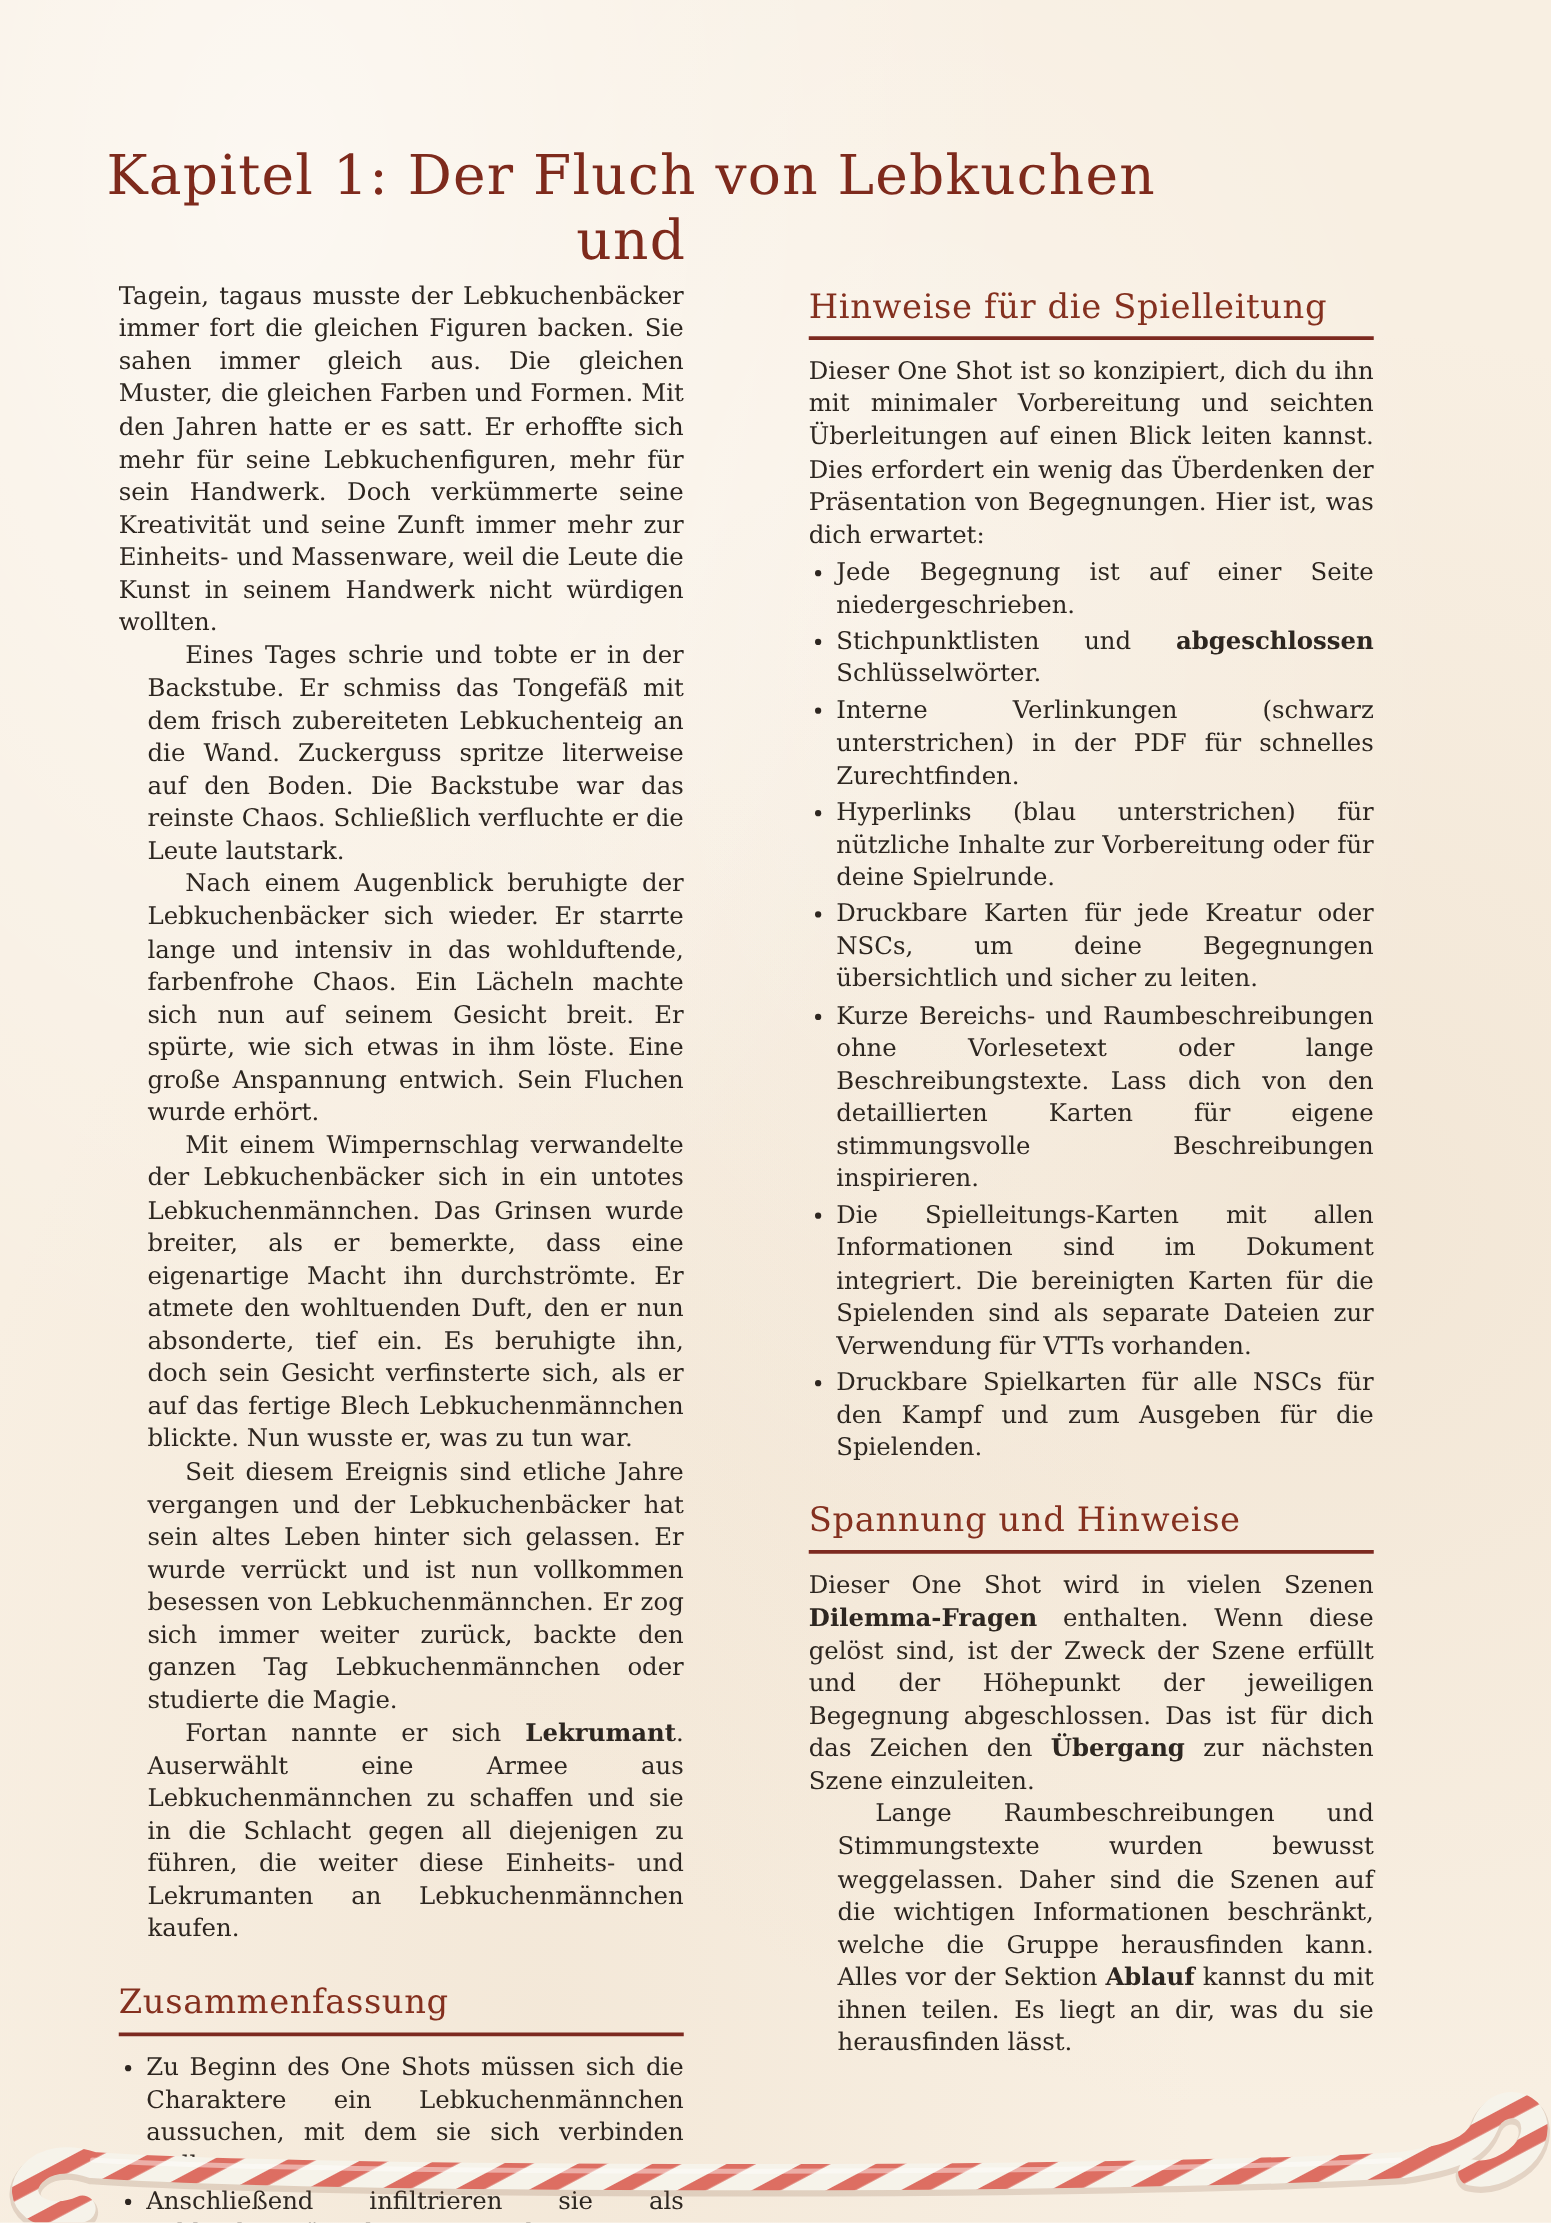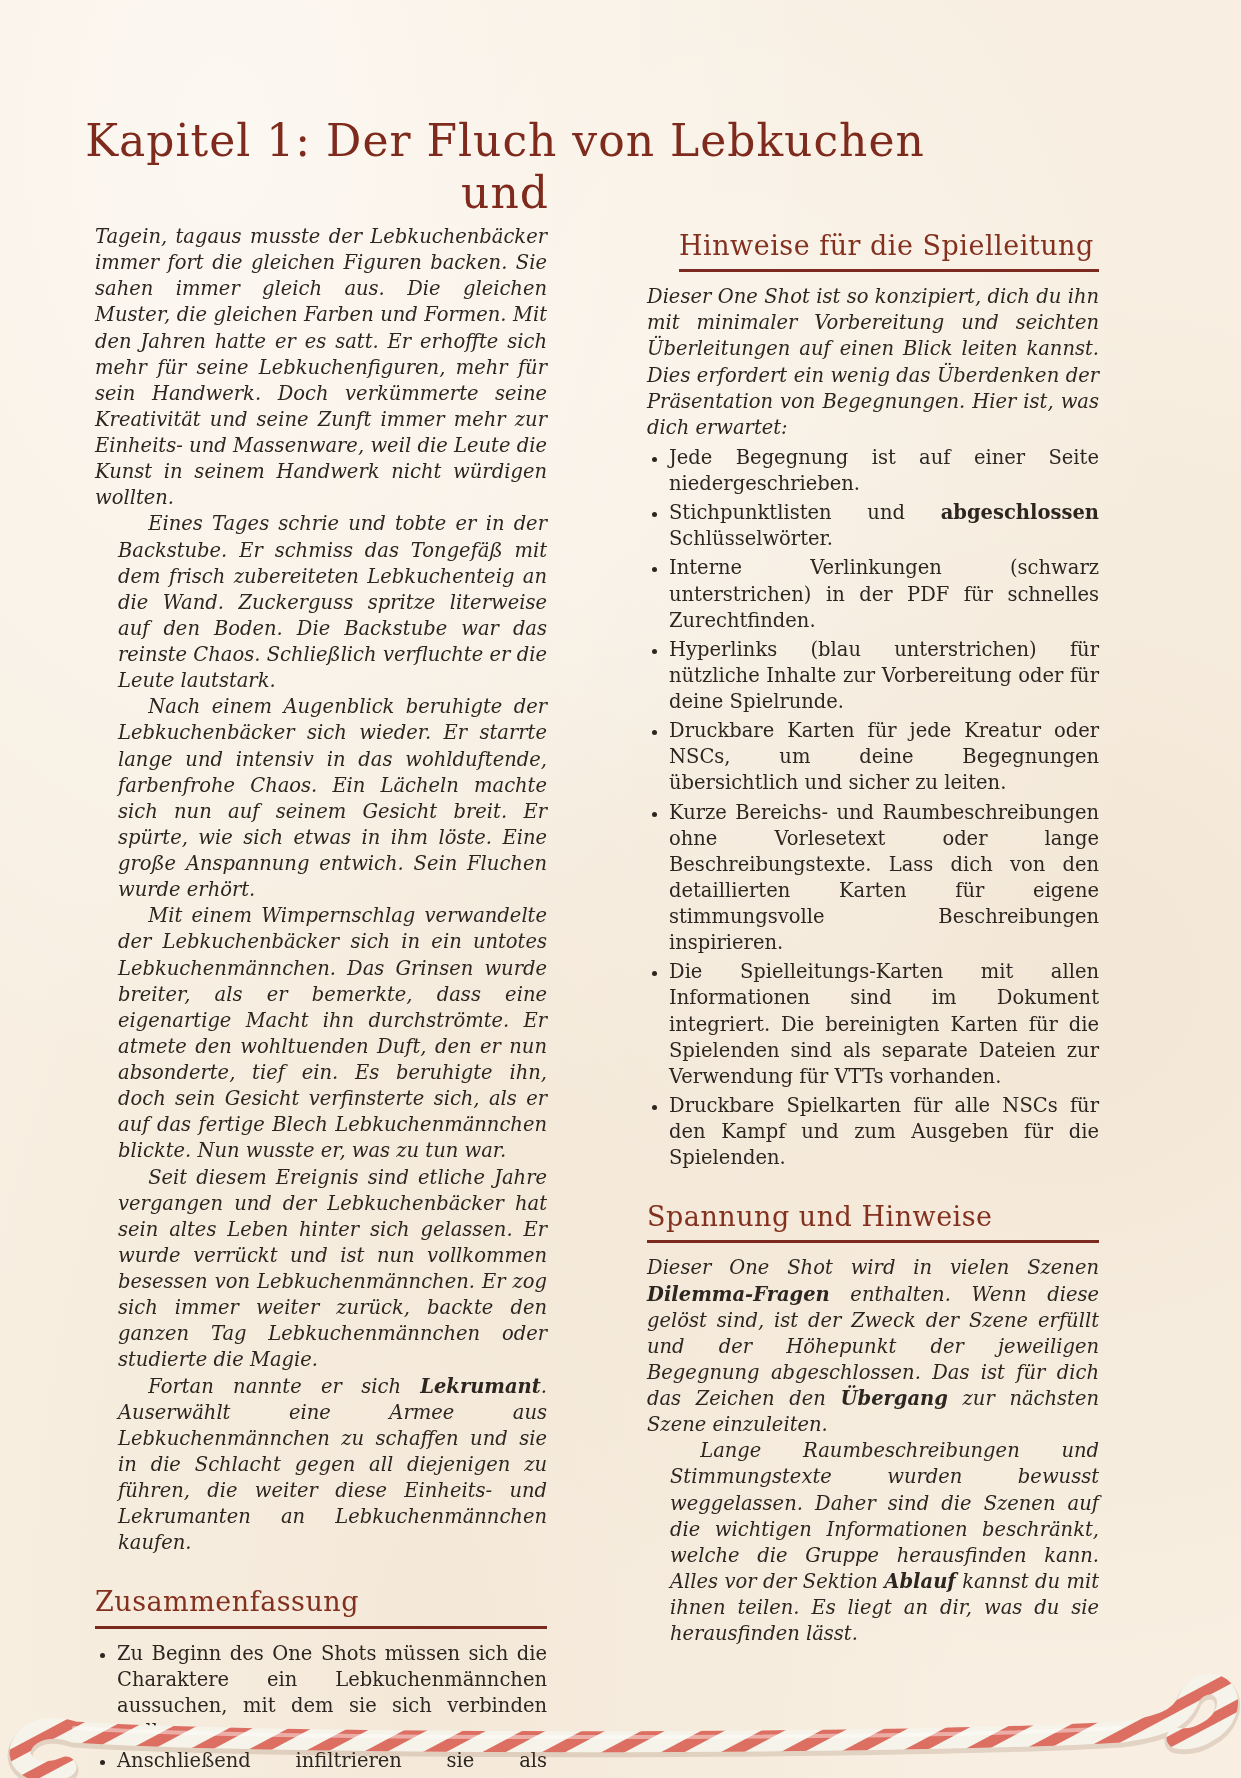--- a/index.html
+++ b/index.html
@@ -20,35 +20,35 @@
     position:absolute;left:85px;top:86px;width:840px;
     text-align:center;
     color:#7e2a1c;
     font-size:44px;line-height:1.18;
     letter-spacing:1px;
     font-weight:normal;
   }
   .col{position:absolute;top:224px;width:452px;font-size:19.5px;line-height:1.34;text-align:justify;hyphens:auto;}
   .col-left{left:95px;}
   .col-right{left:647px;}
-  .col p{margin:0;font-style:italic;}
+  .col p{margin:0;}
   .col p + p{text-indent:1.55em;margin-left:23px;}
   .b{font-weight:bold;}
   h2.section-heading{
     font-family:"DejaVu Serif", serif;
     font-weight:normal;
     color:#84301f;
     font-size:27px;
     letter-spacing:0.5px;
     margin:28px 0 12px 0;
     padding-bottom:5px;
     border-bottom:3px solid #7c2a20;
     text-align:left;
   }
-  h2.first{margin-top:4px;margin-left:32px;}
+  h2.first{margin-top:4px;}
   ul.bullets{margin:4px 0 0 0;padding:0 0 0 22px;list-style:disc;}
   ul.bullets li{margin:0 0 3px 0;text-align:justify;}
   ul.bullets li::marker{color:#2d2620;font-size:0.9em;}
   .page-footer{
     position:absolute;top:1694px;right:146px;
     display:flex;align-items:baseline;gap:22px;
     font-size:15px;letter-spacing:1.2px;
     color:#33200f;
     font-weight:bold;
   }

